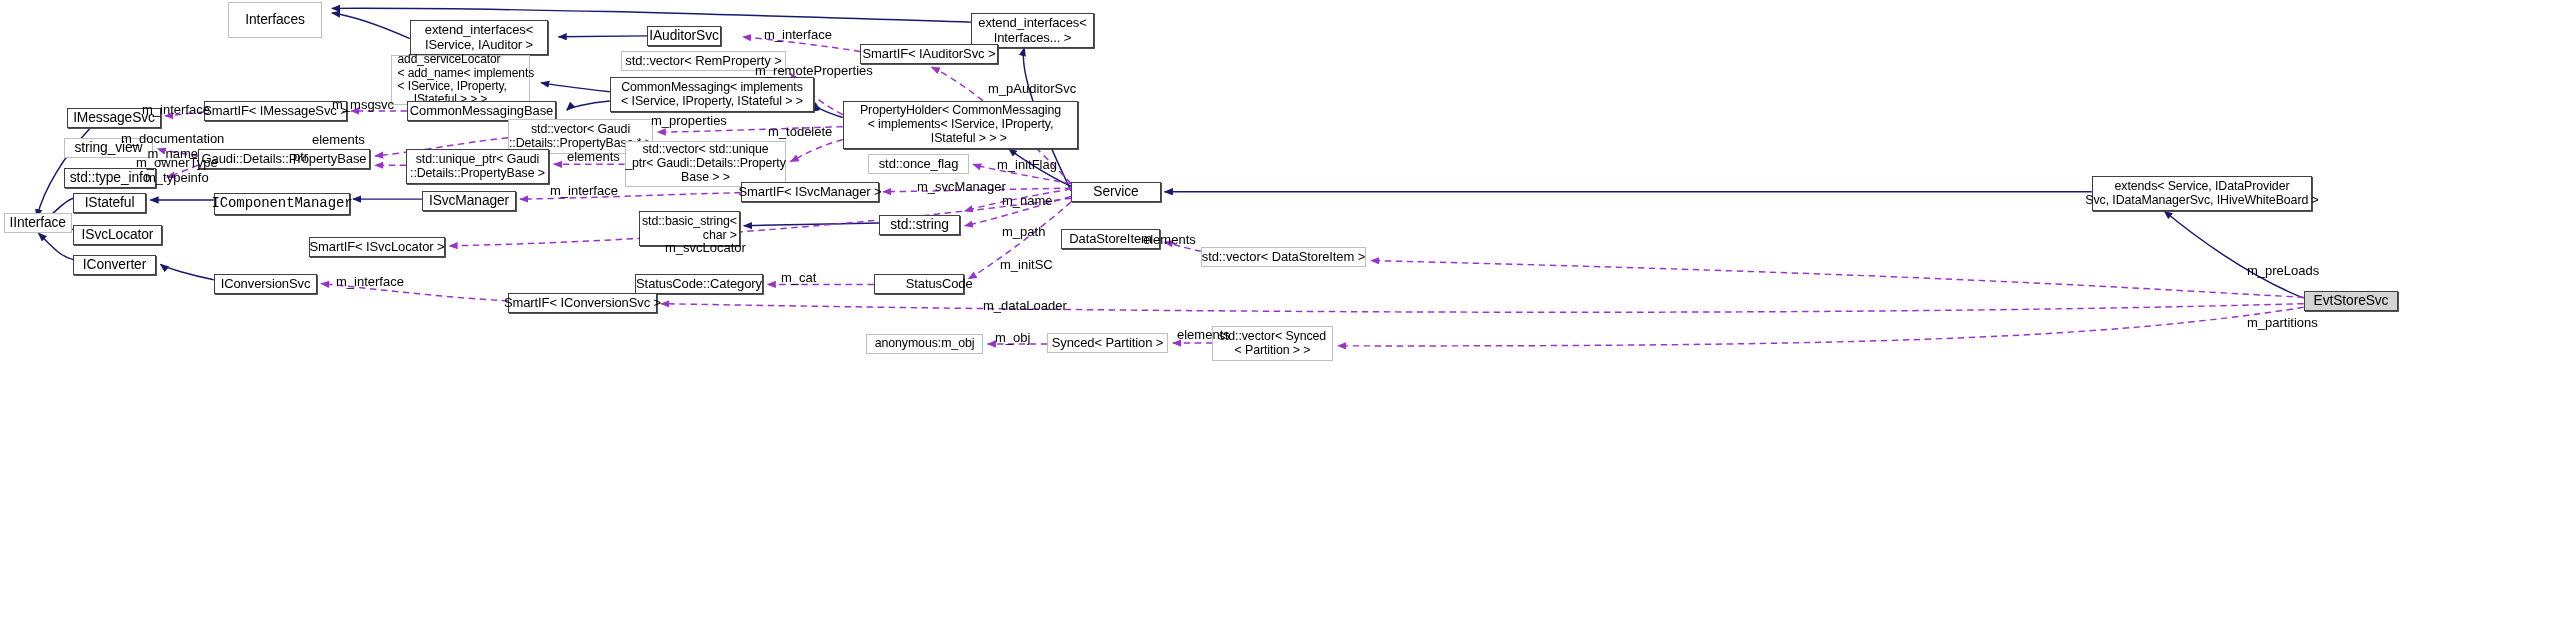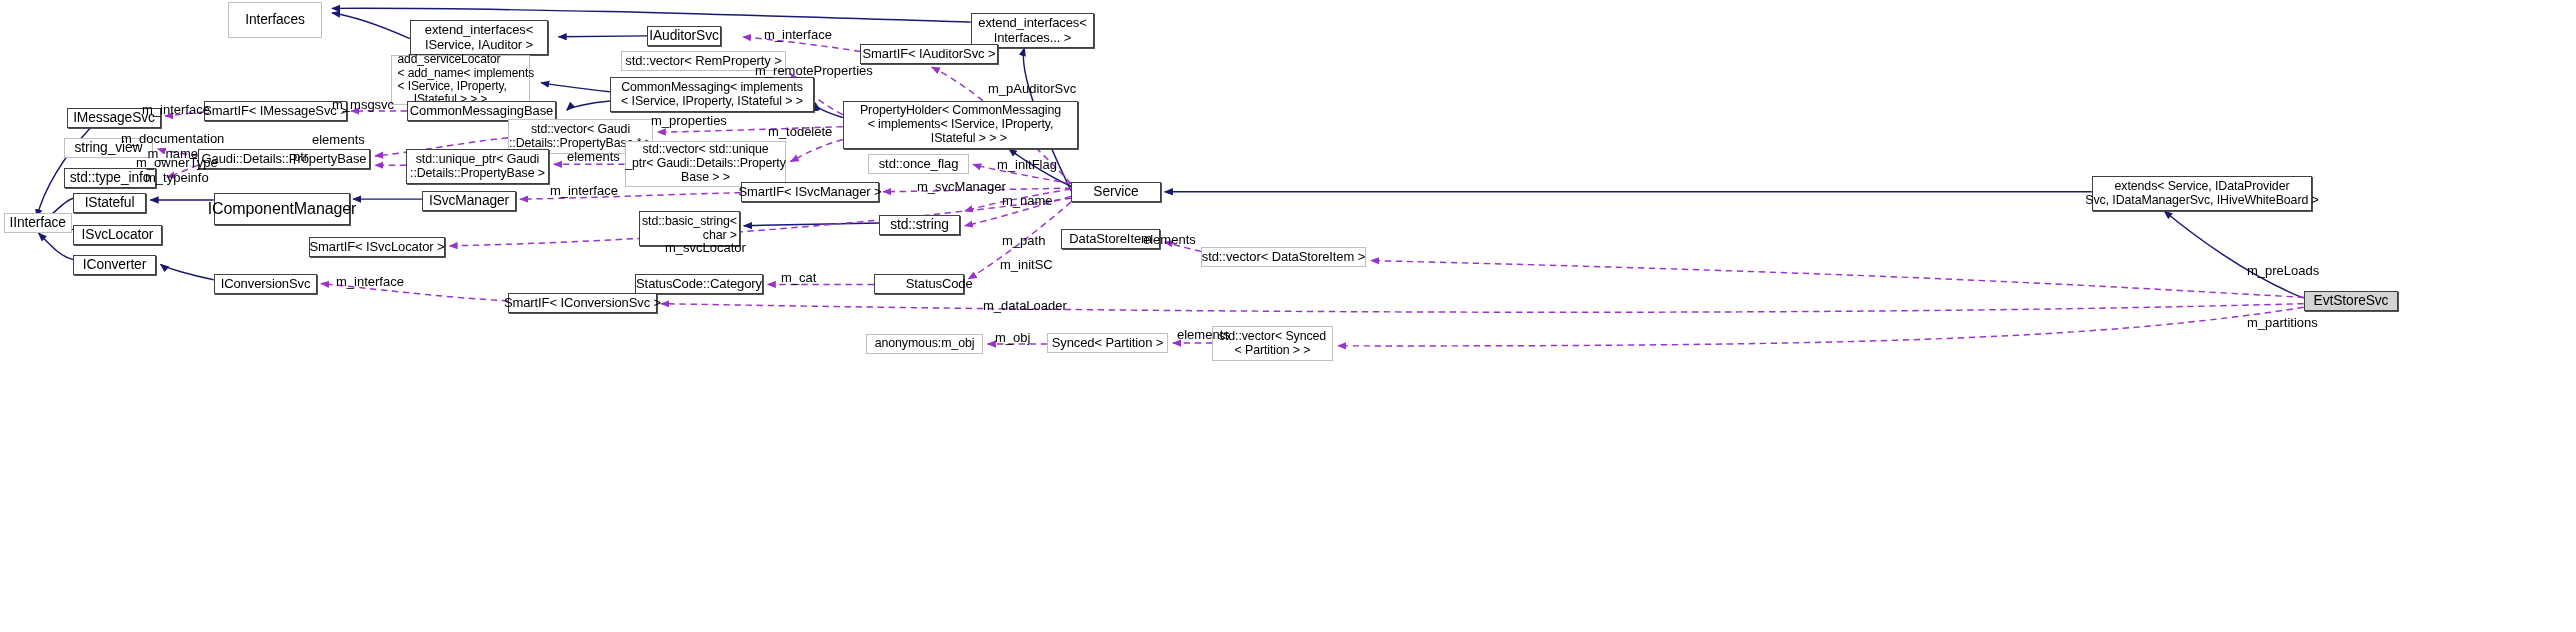--- a/index.html
+++ b/index.html
@@ -200,21 +200,21 @@
 ::Details::PropertyBase * &gt;</div>
   <div class="node strong" style="left:198px; top:149px; width:172px; height:20px; font-size:13px;">Gaudi::Details::PropertyBase</div>
   <div class="node light" style="left:625px; top:141px; width:161px; height:46px; font-size:12.4px;">std::vector&lt; std::unique
 _ptr&lt; Gaudi::Details::Property
 Base &gt; &gt;</div>
   <div class="node strong" style="left:64px;   top:168px; width:92px; height:20px;">std::type_info</div>
   <div class="node strong" style="left:406px; top:149px; width:143px; height:35px; font-size:12.4px;">std::unique_ptr&lt; Gaudi
 ::Details::PropertyBase &gt;</div>
   <div class="node light" style="left:868px;  top:154px; width:101px; height:20px; font-size:13px;">std::once_flag</div>
   <div class="node strong" style="left:73px;   top:193px; width:73px;  height:20px;">IStateful</div>
-  <div class="node strong" style="left:214px;  top:193px; width:136px; height:32px; font-size:16px;">IComponentManager</div>
+  <div class="node strong" style="left:214px;  top:193px; width:136px; height:22px; font-size:14px;font-family:Liberation Mono, monospace;">IComponentManager</div>
   <div class="node strong" style="left:422px;  top:191px; width:94px; height:20px;">ISvcManager</div>
   <div class="node strong" style="left:741px;  top:182px; width:138px; height:20px; font-size:13px;">SmartIF&lt; ISvcManager &gt;</div>
   <div class="node strong" style="left:1071px; top:182px; width:90px;  height:20px;">Service</div>
   <div class="node strong" style="left:2092px; top:176px; width:220px; height:35px; font-size:12.4px;">extends&lt; Service, IDataProvider
 Svc, IDataManagerSvc, IHiveWhiteBoard &gt;</div>
   <div class="node light" style="left:3.7px;    top:213px; width:68px;  height:20px;">IInterface</div>
   <div class="node strong" style="left:639px;  top:211px; width:101px; height:35px; font-size:12.4px;text-align:right;">std::basic_string&lt;
 char &gt;</div>
   <div class="node strong" style="left:879px;  top:215px; width:81px;  height:20px;">std::string</div>
   <div class="node strong" style="left:1061px; top:229px; width:99px; height:20px; font-size:13px;">DataStoreItem</div>
@@ -243,21 +243,21 @@
 m_name</div>
   <div class="edge-label" style="left:312px; top:133px;">elements</div>
   <div class="edge-label" style="left:136px; top:156px; text-align:center;">m_ownerType
 m_typeinfo</div>
   <div class="edge-label" style="left:293px;  top:150px;">ptr</div>
   <div class="edge-label" style="left:567px;  top:150px;">elements</div>
   <div class="edge-label" style="left:997px; top:158px;">m_initFlag</div>
   <div class="edge-label" style="left:917px; top:180px;">m_svcManager</div>
   <div class="edge-label" style="left:550px; top:184px;">m_interface</div>
   <div class="edge-label" style="left:1002px; top:194px;">m_name</div>
-  <div class="edge-label" style="left:1002px; top:234px;">m_path</div>
+  <div class="edge-label" style="left:1002px; top:225px;">m_path</div>
   <div class="edge-label" style="left:1143px; top:233px;">elements</div>
   <div class="edge-label" style="left:665px;  top:241px;">m_svcLocator</div>
   <div class="edge-label" style="left:1000px; top:258px;">m_initSC</div>
   <div class="edge-label" style="left:2247px; top:264px;">m_preLoads</div>
   <div class="edge-label" style="left:336px; top:275px;">m_interface</div>
   <div class="edge-label" style="left:781px;  top:271px;">m_cat</div>
   <div class="edge-label" style="left:983px; top:299px;">m_dataLoader</div>
   <div class="edge-label" style="left:2247px; top:316px;">m_partitions</div>
   <div class="edge-label" style="left:995px; top:331px;">m_obj</div>
   <div class="edge-label" style="left:1177px; top:328px;">elements</div>

